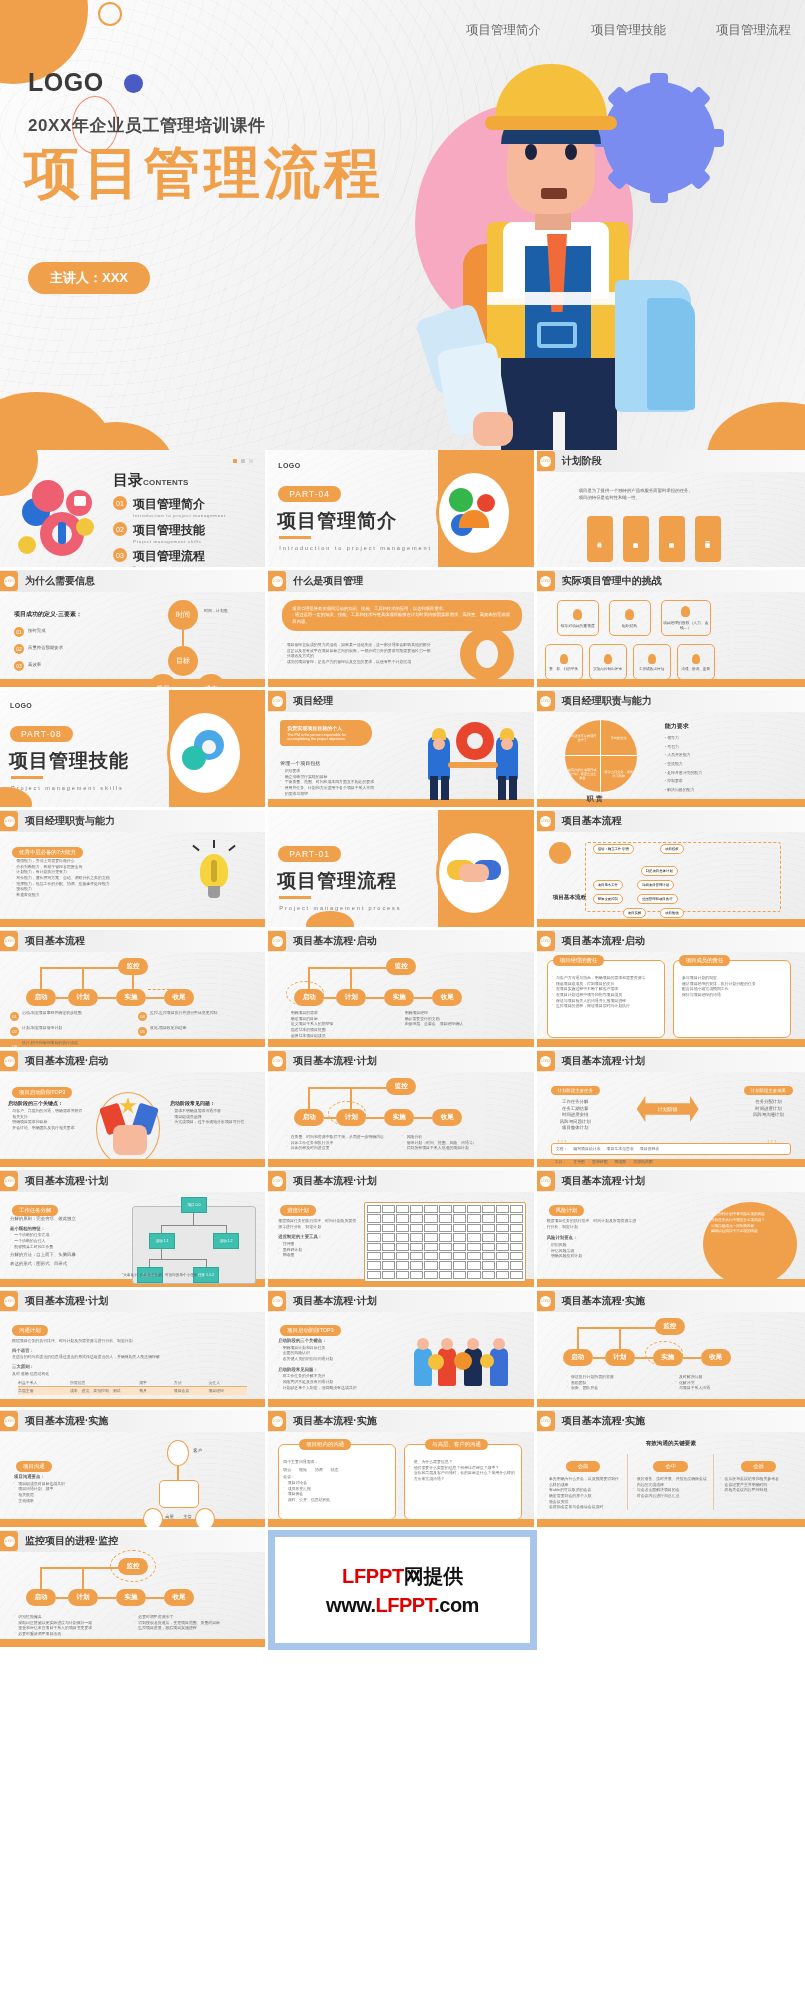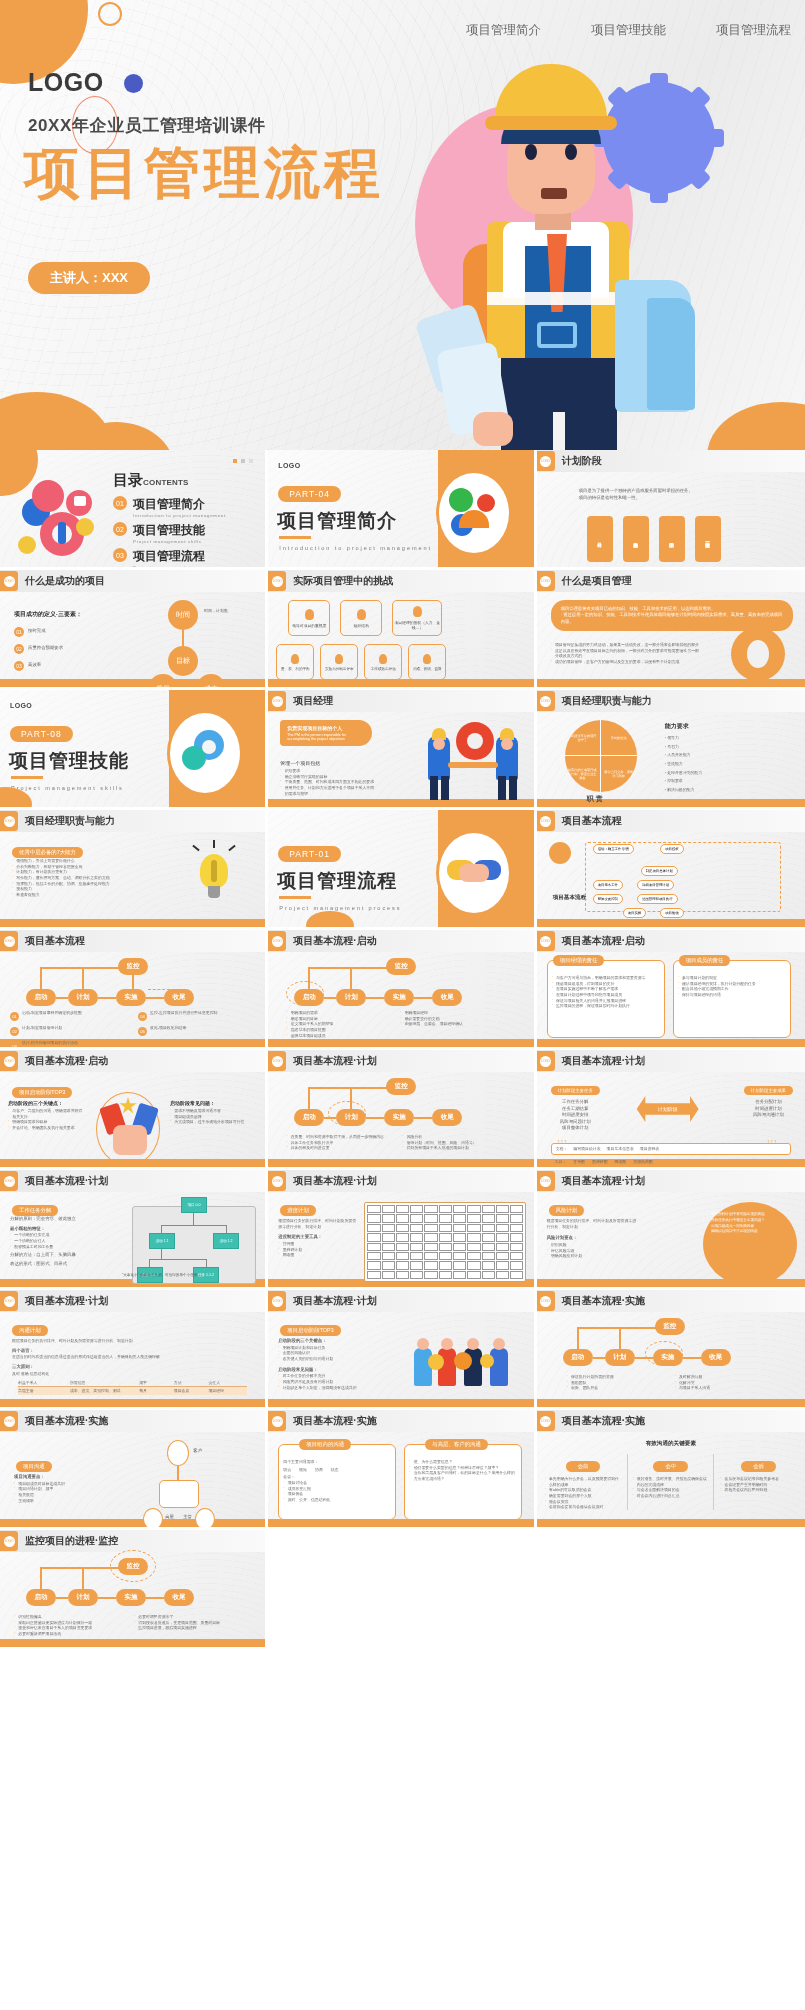--- a/index.html
+++ b/index.html
@@ -367,21 +367,21 @@
 
     <div class="row">
 
       <div class="thumb">
         <div class="bgwave"></div>
           <div class="botbar"></div>
         <div class="sl-head">
             <span class="sl-badge">
               <i>LOGO</i>
             </span>
-          <span class="sl-title">什么是成功的项目</span>
+          <span class="sl-title">为什么需要信息</span>
           </div>
         <div style="position:absolute;left:14px;top:40px;width:110px">
           <div style="font-size:6px;color:#333;font-weight:bold;margin-bottom:6px">项目成功的定义·三要素：</div>
           <div style="display:flex;gap:4px;align-items:center;margin-bottom:5px">
               <span class="toc-num" style="width:10px;height:10px;font-size:5px">01</span>
               <span class="tiny">按时完成</span>
             </div>
           <div style="display:flex;gap:4px;align-items:center;margin-bottom:5px">
               <span class="toc-num" style="width:10px;height:10px;font-size:5px">02</span>
               <span class="tiny">质量符合预期要求</span>
@@ -402,20 +402,49 @@
         </div>
       </div>
 
       <div class="thumb">
         <div class="bgwave"></div>
           <div class="botbar"></div>
         <div class="sl-head">
             <span class="sl-badge">
               <i>LOGO</i>
             </span>
+          <span class="sl-title">什么是项目管理</span>
+          </div>
+        <div style="position:absolute;left:14px;top:30px;right:12px;background:#f0a04b;border-radius:14px;padding:6px 10px;color:#fff">
+          <div style="font-size:4.3px;line-height:1.5">项目管理是将有关项目活动的知识、技能、工具和技术的应用，以达到项目需求。</div>
+          <div style="font-size:4.3px;line-height:1.5">· 通过运用一定的知识、技能、工具和技术等使具体项目能够在计划时间内按照实际需求、高质量、高效率的完成项目内容。</div>
+        </div>
+        <div style="position:absolute;left:14px;top:72px;width:150px">
+          <div class="bul tiny2">
+              <span>项目管理是集成的努力或活动，如果某一活动失效，这一部分通常会影响其他的部分</span>
+            </div>
+          <div class="bul tiny2">
+              <span>这是以及在有效率在项目目标之间的权衡，一部分或另外的要求可能需要牺牲另一部分绩效及方式的</span>
+            </div>
+          <div class="bul tiny2">
+              <span>成功的项目管理，是客户方的管理以及交互的要求，以便有整个计划完成</span>
+            </div>
+        </div>
+        <div style="position:absolute;right:20px;bottom:6px;width:54px;height:54px;border-radius:50%;background:#f0a04b">
+          <div style="position:absolute;left:50%;top:50%;transform:translate(-50%,-50%);width:22px;height:28px;border-radius:50%;background:#f1f1f1"></div>
+        </div>
+      </div>
+
+      <div class="thumb">
+        <div class="bgwave"></div>
+          <div class="botbar"></div>
+        <div class="sl-head">
+            <span class="sl-badge">
+              <i>LOGO</i>
+            </span>
           <span class="sl-title">实际项目管理中的挑战</span>
           </div>
         <div style="position:absolute;left:20px;top:30px;display:flex;gap:10px">
           <div class="obox" style="width:42px;height:36px;display:flex;flex-direction:column;align-items:center;justify-content:center;gap:3px">
               <span style="width:9px;height:11px;background:#f0a04b;border-radius:50% 50% 40% 40%"></span>
               <span style="font-size:3.8px;color:#555;text-align:center">领导对项目的重视度</span>
             </div>
           <div class="obox" style="width:42px;height:36px;display:flex;flex-direction:column;align-items:center;justify-content:center;gap:3px">
               <span style="width:9px;height:11px;background:#f0a04b;border-radius:50% 50% 40% 40%"></span>
               <span style="font-size:3.8px;color:#555;text-align:center">组织结构</span>
@@ -435,49 +464,20 @@
               <span style="font-size:3.6px;color:#555;text-align:center">实施与控制出评审</span>
             </div>
           <div class="obox" style="width:38px;height:36px;display:flex;flex-direction:column;align-items:center;justify-content:center;gap:3px">
               <span style="width:8px;height:10px;background:#f0a04b;border-radius:50% 50% 40% 40%"></span>
               <span style="font-size:3.6px;color:#555;text-align:center">工作绩效出评估</span>
             </div>
           <div class="obox" style="width:38px;height:36px;display:flex;flex-direction:column;align-items:center;justify-content:center;gap:3px">
               <span style="width:8px;height:10px;background:#f0a04b;border-radius:50% 50% 40% 40%"></span>
               <span style="font-size:3.6px;color:#555;text-align:center">沟通、协调、监督</span>
             </div>
-        </div>
-      </div>
-
-      <div class="thumb">
-        <div class="bgwave"></div>
-          <div class="botbar"></div>
-        <div class="sl-head">
-            <span class="sl-badge">
-              <i>LOGO</i>
-            </span>
-          <span class="sl-title">什么是项目管理</span>
-          </div>
-        <div style="position:absolute;left:14px;top:30px;right:12px;background:#f0a04b;border-radius:14px;padding:6px 10px;color:#fff">
-          <div style="font-size:4.3px;line-height:1.5">项目管理是将有关项目活动的知识、技能、工具和技术的应用，以达到项目需求。</div>
-          <div style="font-size:4.3px;line-height:1.5">· 通过运用一定的知识、技能、工具和技术等使具体项目能够在计划时间内按照实际需求、高质量、高效率的完成项目内容。</div>
-        </div>
-        <div style="position:absolute;left:14px;top:72px;width:150px">
-          <div class="bul tiny2">
-              <span>项目管理是集成的努力或活动，如果某一活动失效，这一部分通常会影响其他的部分</span>
-            </div>
-          <div class="bul tiny2">
-              <span>这是以及在有效率在项目目标之间的权衡，一部分或另外的要求可能需要牺牲另一部分绩效及方式的</span>
-            </div>
-          <div class="bul tiny2">
-              <span>成功的项目管理，是客户方的管理以及交互的要求，以便有整个计划完成</span>
-            </div>
-        </div>
-        <div style="position:absolute;right:20px;bottom:6px;width:54px;height:54px;border-radius:50%;background:#f0a04b">
-          <div style="position:absolute;left:50%;top:50%;transform:translate(-50%,-50%);width:22px;height:28px;border-radius:50%;background:#f1f1f1"></div>
         </div>
       </div>
     </div>
 
     <div class="row">
 
       <div class="thumb">
         <div class="sec">
           <div class="bgwave"></div>
           <div class="sec-orangeblk"></div>
@@ -1505,18 +1505,26 @@
             <div class="bul tiny2">
                 <span>得到授权者批准后，变更项目范围、质量或目标</span>
               </div>
             <div class="bul tiny2">
                 <span>监控项目进展，跟踪项目实施进程</span>
               </div>
           </div>
         </div>
       </div>
 
+      <div class="wm">
+        <div class="wm-inner">
+          <div class="wm-white">
+            <div class="wm-l1"><em>LFPPT</em><span>网提供</span></div>
+            <div class="wm-l2"><span>www.</span><em>LFPPT</em><span>.com</span></div>
+          </div>
+        </div>
+      </div>
 
       <div class="wm-blank"></div>
     </div>
 
   </div>
 </div>
 
 </body></html>

